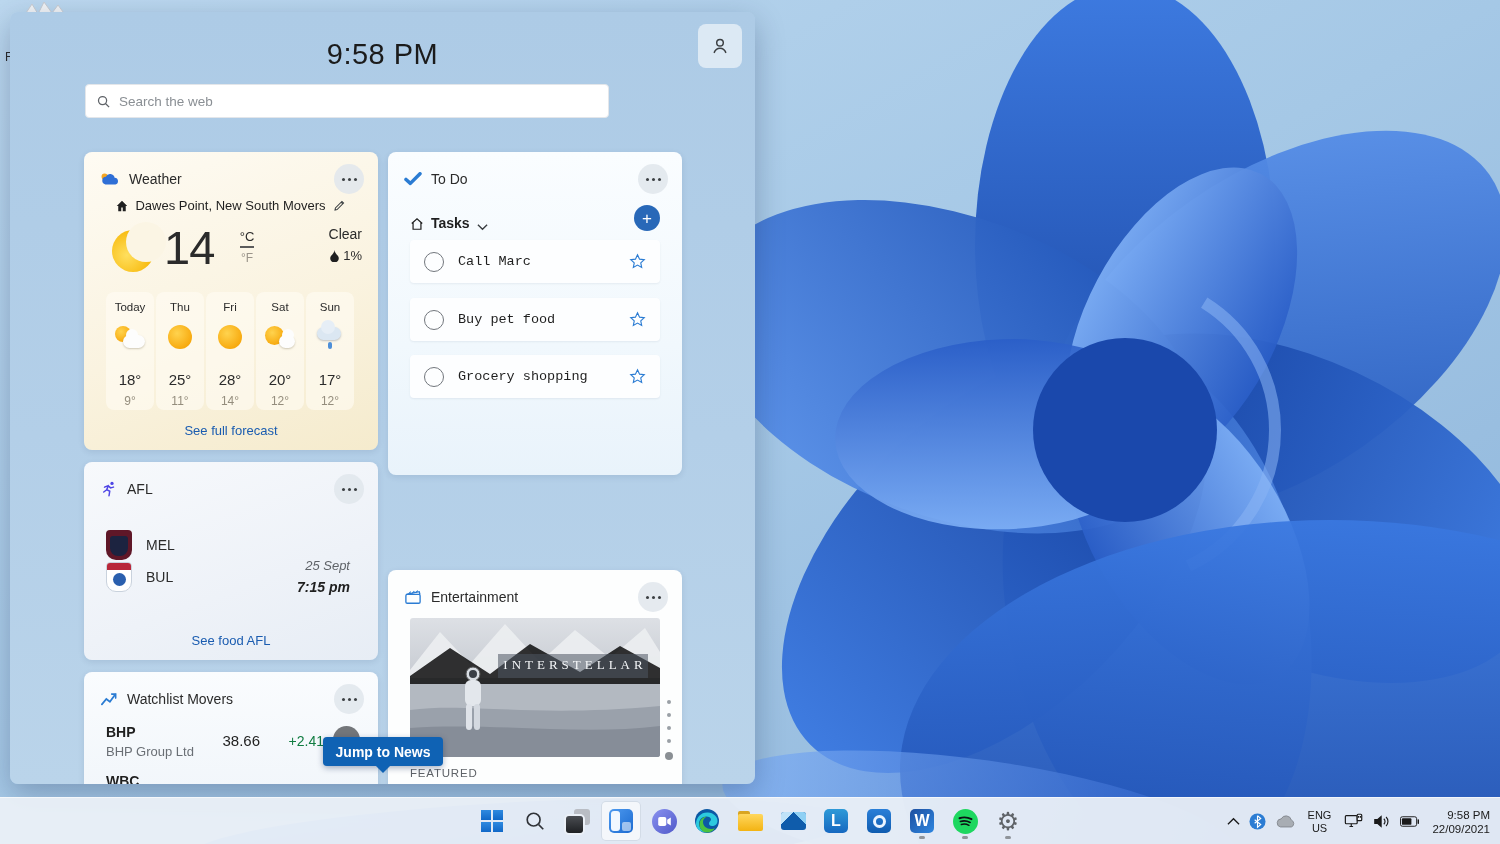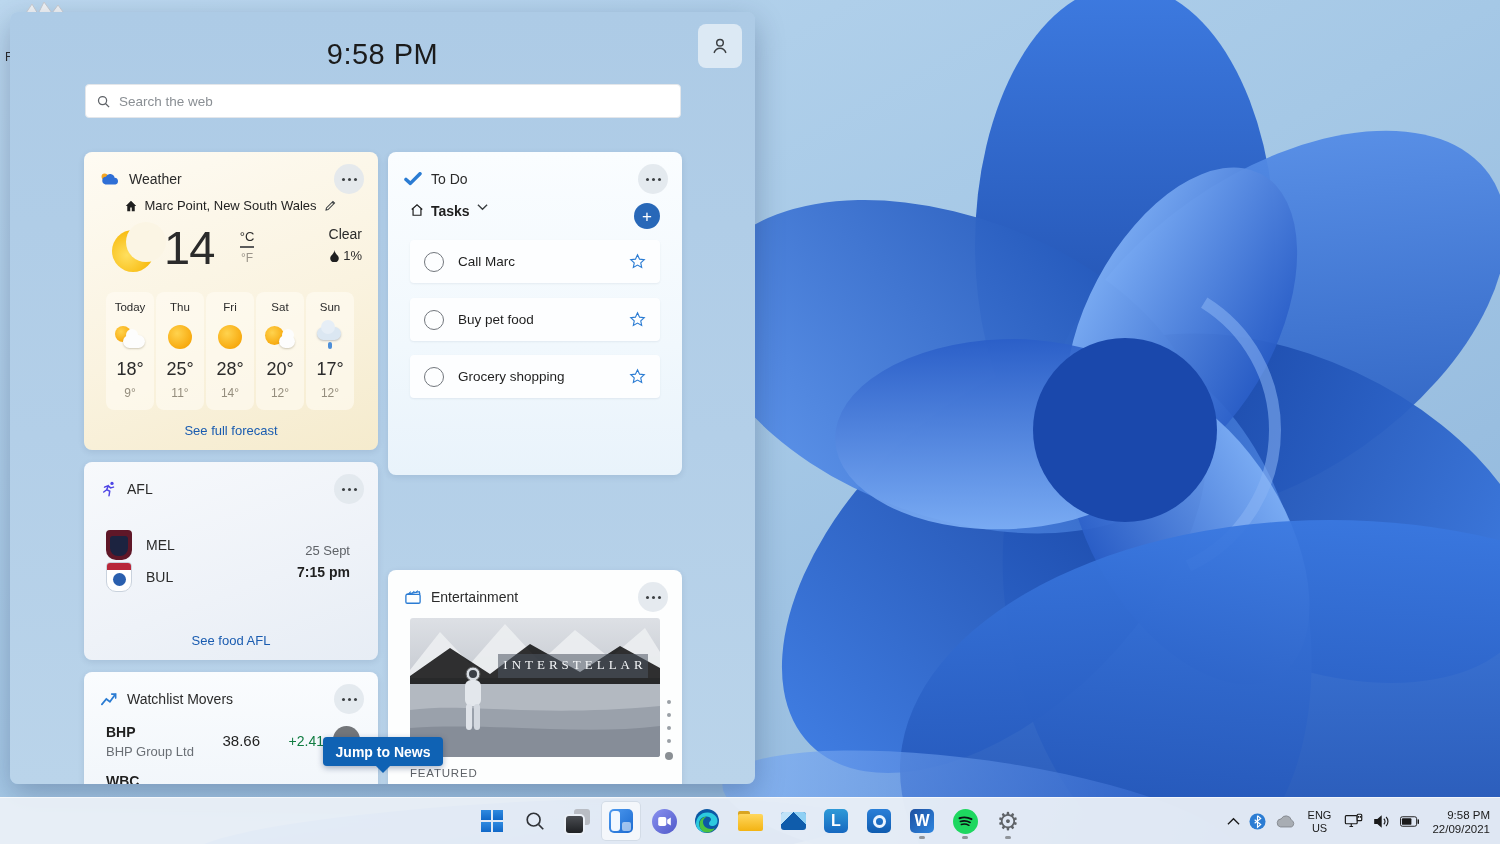--- a/index.html
+++ b/index.html
@@ -12,21 +12,21 @@
   .desktop-label-f { position:absolute; left:5px; top:50px; font-size:12px; color:#2a2a2a; }
 
   
   .panel { position:absolute; left:10px; top:12px; width:745px; height:772px;
     background:linear-gradient(180deg,#adcbe6 0%,#b3cfe8 55%,#bad4ea 100%);
     border-radius:8px; box-shadow:0 10px 30px rgba(10,30,70,.28); overflow:hidden; }
   .clock { position:absolute; left:0; top:26px; width:100%; text-align:center;
     font-size:29px; color:#1b1b1b; letter-spacing:.5px; }
   .avatar-btn { position:absolute; right:13px; top:12px; width:44px; height:44px; border-radius:8px;
     background:rgba(238,244,250,.72); display:flex; align-items:center; justify-content:center; }
-  .searchbar { position:absolute; left:75px; top:72px; width:596px; height:34px; background:#fff;
+  .searchbar { position:absolute; left:75px; top:72px; width:524px; height:34px; background:#fff;
     border:1px solid #e3e6ea; border-radius:4px; display:flex; align-items:center; padding:0 10px; }
   .searchbar input { border:none; outline:none; flex:1; font-size:13.5px; color:#1a1a1a; margin-left:8px; font-family:"Liberation Sans",sans-serif; }
   .searchbar input::placeholder { color:#8a8f94; }
 
   .card { position:absolute; border-radius:8px; box-shadow:0 2px 6px rgba(20,40,80,.10); overflow:hidden; }
   .card-hdr { position:absolute; left:16px; top:12px; right:14px; height:30px; display:flex; align-items:center; gap:9px; }
   .card-title { font-size:14px; color:#2b2b2b; }
   .more-btn { margin-left:auto; width:30px; height:30px; border-radius:50%; background:rgba(225,230,236,.85);
     display:flex; align-items:center; justify-content:center; gap:3px; }
   .more-btn i { width:3px; height:3px; border-radius:50%; background:#3c4043; display:block; }
@@ -43,59 +43,59 @@
   .w-temp { position:absolute; left:52px; top:-4px; font-size:47px; color:#2b2b2b; letter-spacing:-1px; }
   .w-units { position:absolute; left:122px; top:3px; width:26px; text-align:center; }
   .w-units .c { font-size:13px; color:#2b2b2b; border-bottom:2px solid #5b5b5b; padding-bottom:2px; display:inline-block; }
   .w-units .f { font-size:12px; color:#9a948a; margin-top:3px; }
   .w-cond { position:absolute; right:0; top:2px; text-align:right; font-size:14px; color:#2b2b2b; }
   .w-precip { position:absolute; right:0; top:24px; display:flex; align-items:center; gap:4px; font-size:13px; color:#2b2b2b; }
   .w-days { position:absolute; left:22px; top:140px; display:flex; gap:2px; }
   .w-day { width:48px; height:118px; border-radius:8px; background:rgba(255,252,243,.62); text-align:center; padding-top:9px; }
   .w-day .d { font-size:11.5px; color:#2b2b2b; }
   .w-day .ico { height:36px; margin-top:6px; display:flex; align-items:center; justify-content:center; }
-  .w-day .hi { font-size:18px; color:#2b2b2b; margin-top:4px; }
+  .w-day .hi { font-size:15px; color:#2b2b2b; margin-top:16px; }
   .w-day .lo { font-size:12px; color:#948d7d; margin-top:6px; }
   .w-link, .afl-link { position:absolute; left:0; bottom:12px; width:100%; text-align:center; font-size:13px; color:#1a5cb0; }
 
   
   .sun24 { width:24px; height:24px; border-radius:50%; background:radial-gradient(circle at 38% 35%, #ffd34e, #f7a80c 75%); }
   .cloudpart { position:relative; width:30px; height:22px; }
   .cloudpart .s { position:absolute; left:0; top:0; width:16px; height:16px; border-radius:50%; background:radial-gradient(circle at 38% 35%, #ffd34e, #f7a80c 75%); }
   .cloudpart .c { position:absolute; right:0; bottom:0; width:22px; height:13px; border-radius:8px; background:#fdfdfd; box-shadow:0 1px 2px rgba(120,110,80,.35); }
   .cloudpart .c::before { content:""; position:absolute; left:3px; top:-6px; width:12px; height:12px; border-radius:50%; background:#fdfdfd; }
   .cloudrain { position:relative; width:26px; height:24px; }
   .cloudrain .c { position:absolute; left:0; top:2px; width:24px; height:13px; border-radius:8px; background:#dbe7f2; box-shadow:0 1px 2px rgba(100,110,130,.4); }
   .cloudrain .c::before { content:""; position:absolute; left:4px; top:-7px; width:14px; height:14px; border-radius:50%; background:#e6eef6; }
   .cloudrain .dr { position:absolute; left:11px; bottom:0; width:4px; height:7px; border-radius:2px; background:#4e8fd8; }
 
   
   .todo { left:378px; top:140px; width:294px; height:323px; background:linear-gradient(180deg,#fafdff 0%,#f1f8fd 60%,#e9f3fb 100%); }
-  .todo-listrow { position:absolute; left:22px; top:51px; right:22px; height:28px; display:flex; align-items:flex-start; }
+  .todo-listrow { position:absolute; left:22px; top:51px; right:22px; height:28px; display:flex; align-items:flex-end; }
   .todo-listname { font-size:14px; font-weight:bold; color:#1f1f1f; margin-left:7px; }
   .add-btn { margin-left:auto; width:26px; height:26px; border-radius:50%; background:#2868b8; color:#fff;
     display:flex; align-items:center; justify-content:center; font-size:17px; line-height:1; }
   .task-row { position:absolute; left:22px; width:250px; height:43px; background:#fdfeff; border-radius:4px;
-    box-shadow:0 1px 2px rgba(40,60,90,.08); display:flex; align-items:center; padding:0 14px; }
+    box-shadow:0 1px 2px rgba(40,60,90,.08); display:flex; align-items:center; padding:0 14px;font-family:Liberation Mono, monospace; }
   .task-check { width:20px; height:20px; border:1px solid #72777d; border-radius:50%; }
   .task-label { font-size:13.5px; color:#1f1f1f; margin-left:14px; }
   .task-star { margin-left:auto; }
 
   
   .afl { left:74px; top:450px; width:294px; height:198px; background:linear-gradient(160deg,#f7f9fc 0%,#eef2f8 60%,#e7edf5 100%);padding-left:16px; }
   .afl-row { position:absolute; left:22px; top:67px; right:28px; }
   .team { display:flex; align-items:center; height:32px; }
   .team-name { font-size:14px; color:#2b2b2b; margin-left:14px; }
   .logo { width:26px; height:30px; border-radius:4px 4px 10px 10px; position:relative; overflow:hidden; }
   .logo-mel { background:#5f1728; }
   .logo-mel::after { content:""; position:absolute; left:4px; top:6px; right:4px; bottom:4px; border-radius:3px 3px 8px 8px; background:#1c2340; }
   .logo-bul { background:#fff; border:1px solid #c9d2dd; }
   .logo-bul::before { content:""; position:absolute; left:0; top:0; right:0; height:7px; background:#b8273a; }
   .logo-bul::after { content:""; position:absolute; left:6px; top:10px; width:13px; height:13px; border-radius:50%; background:#2a5fae; }
-  .afl-meta { position:absolute; right:28px; top:81px; text-align:right; }
+  .afl-meta { position:absolute; right:28px; top:96px; text-align:right;font-style:italic; }
   .afl-date { font-size:13px; color:#5f6368; }
   .afl-time { font-size:14px; font-weight:bold; color:#1f1f1f; margin-top:6px; }
 
   
   .watch { left:74px; top:660px; width:294px; height:140px; background:linear-gradient(180deg,#fafcfe,#f0f5fa); }
   .stock1 { position:absolute; left:22px; top:52px; right:14px; }
   .stock-sym { font-size:14px; font-weight:bold; color:#1f1f1f; }
   .stock-name { font-size:13px; color:#6a6f75; margin-top:4px; }
   .stock-price { position:absolute; right:104px; top:8px; font-size:15px; color:#1f1f1f; }
   .stock-chg { position:absolute; right:40px; top:9px; font-size:14px; color:#107c41;margin-left:8px; }
@@ -232,21 +232,21 @@
         <div class="more-btn">
             <i></i>
             <i></i>
             <i></i>
           </div>
       </div>
       <div class="w-loc">
         <svg width="12" height="12" viewBox="0 0 16 16">
             <path d="M8 1 1 8h2v7h4v-5h2v5h4V8h2z" fill="#1f1f1f"></path>
           </svg>
-        <span>Marc Point, New South Wales</span>
+        <span>Dawes Point, New South Movers</span>
         <svg width="13" height="13" viewBox="0 0 16 16" fill="none" stroke="#3c4043" stroke-width="1.3">
             <path d="M2.5 13.5 3 11l8-8 2 2-8 8zM10 4l2 2"></path>
           </svg>
       </div>
       <div class="w-now">
         <div class="moon"></div>
         <div class="w-temp">14</div>
         <div class="w-units">
           <span class="c">°C</span>
           <div class="f">°F</div>

